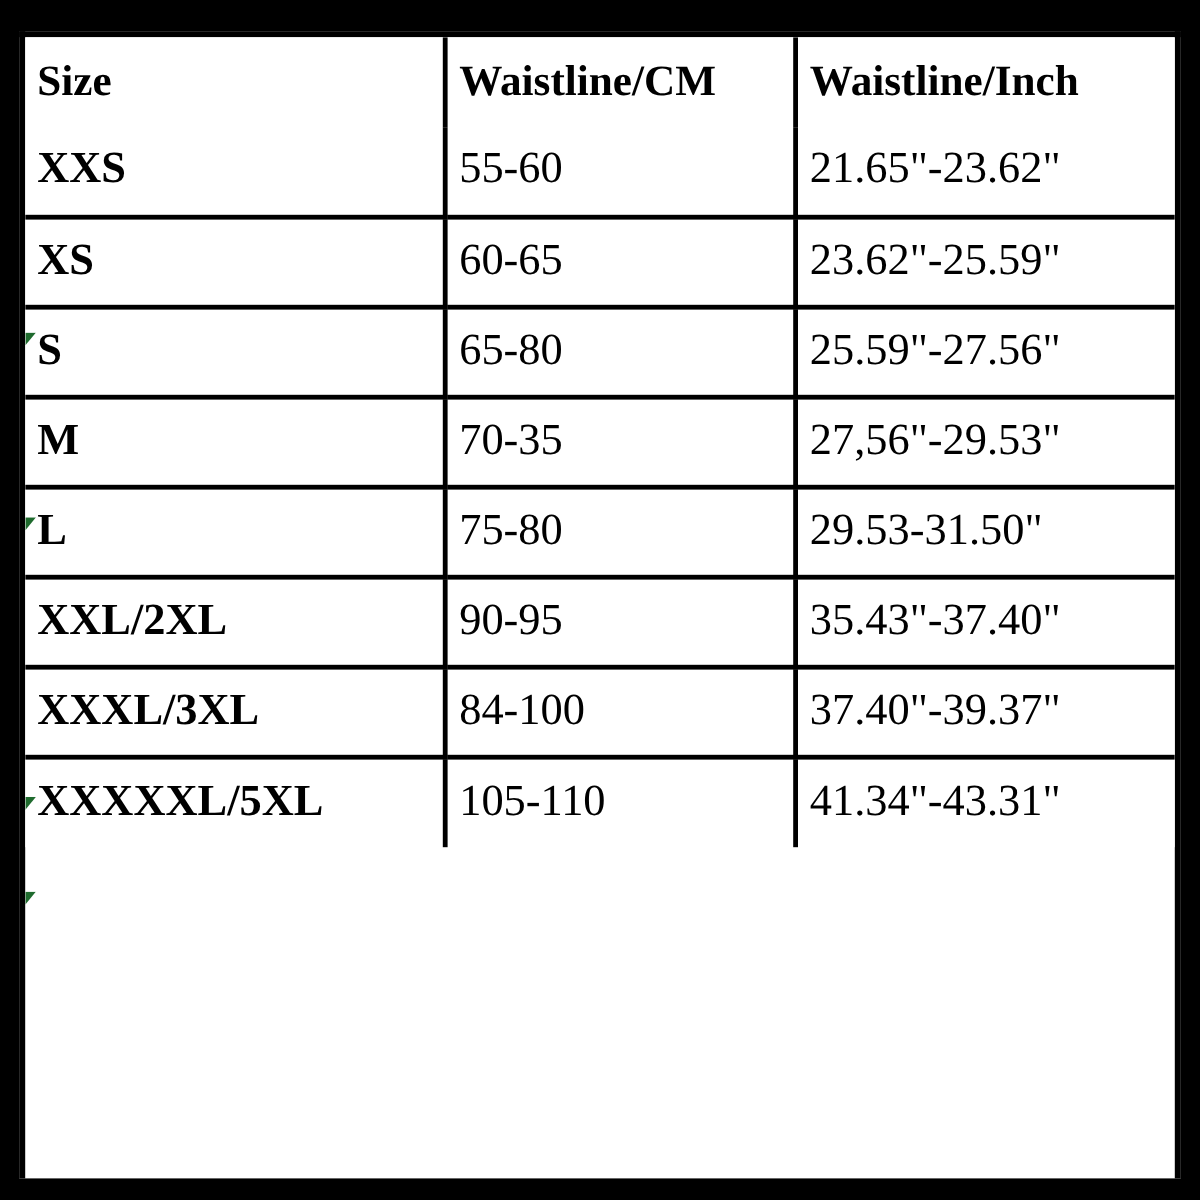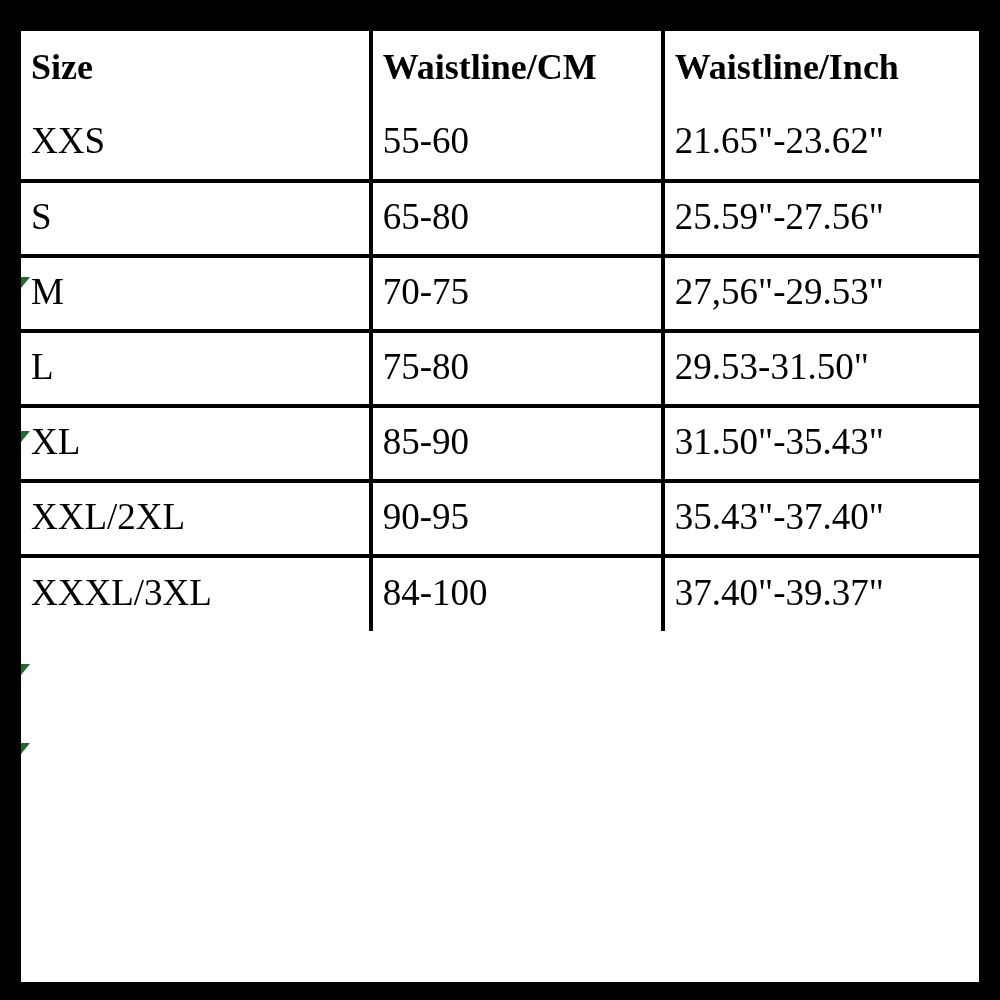--- a/index.html
+++ b/index.html
@@ -65,21 +65,21 @@
   }
   table.size-table th:last-child,
   table.size-table td:last-child {
     border-right: none;
   }
   table.size-table tr:last-child th,
   table.size-table tr:last-child td {
     border-bottom: none;
   }
   table.size-table td.size-cell {
-    font-weight: normal;
+    font-weight: bold;
   }
   
   .artifact {
     position: absolute;
     left: 0px;
     width: 9px;
     height: 11px;
     background: #1f6b2e;
     clip-path: polygon(0 0, 100% 0, 0 100%);
     pointer-events: none;
@@ -103,48 +103,53 @@
           <th>Waistline/Inch</th>
         </tr>
       </thead>
       <tbody>
         <tr>
           <td class="size-cell">XXS</td>
           <td>55-60</td>
           <td>21.65"-23.62"</td>
         </tr>
         <tr>
+          <td class="size-cell">XS</td>
+          <td>60-65</td>
+          <td>23.62"-25.59"</td>
+        </tr>
+        <tr>
           <td class="size-cell">S</td>
           <td>65-80</td>
           <td>25.59"-27.56"</td>
         </tr>
         <tr>
           <td class="size-cell">M</td>
-          <td>70-75</td>
+          <td>70-35</td>
           <td>27,56"-29.53"</td>
         </tr>
         <tr>
           <td class="size-cell">L</td>
           <td>75-80</td>
           <td>29.53-31.50"</td>
-        </tr>
-        <tr>
-          <td class="size-cell">XL</td>
-          <td>85-90</td>
-          <td>31.50"-35.43"</td>
         </tr>
         <tr>
           <td class="size-cell">XXL/2XL</td>
           <td>90-95</td>
           <td>35.43"-37.40"</td>
         </tr>
         <tr>
           <td class="size-cell">XXXL/3XL</td>
           <td>84-100</td>
           <td>37.40"-39.37"</td>
+        </tr>
+        <tr>
+          <td class="size-cell">XXXXXL/5XL</td>
+          <td>105-110</td>
+          <td>41.34"-43.31"</td>
         </tr>
       </tbody>
     </table>
 
     <div class="artifact" style="top: 246px;"></div>
     <div class="artifact" style="top: 400px;"></div>
     <div class="artifact" style="top: 633px;"></div>
     <div class="artifact" style="top: 712px;"></div>
   </div>
 </div>

